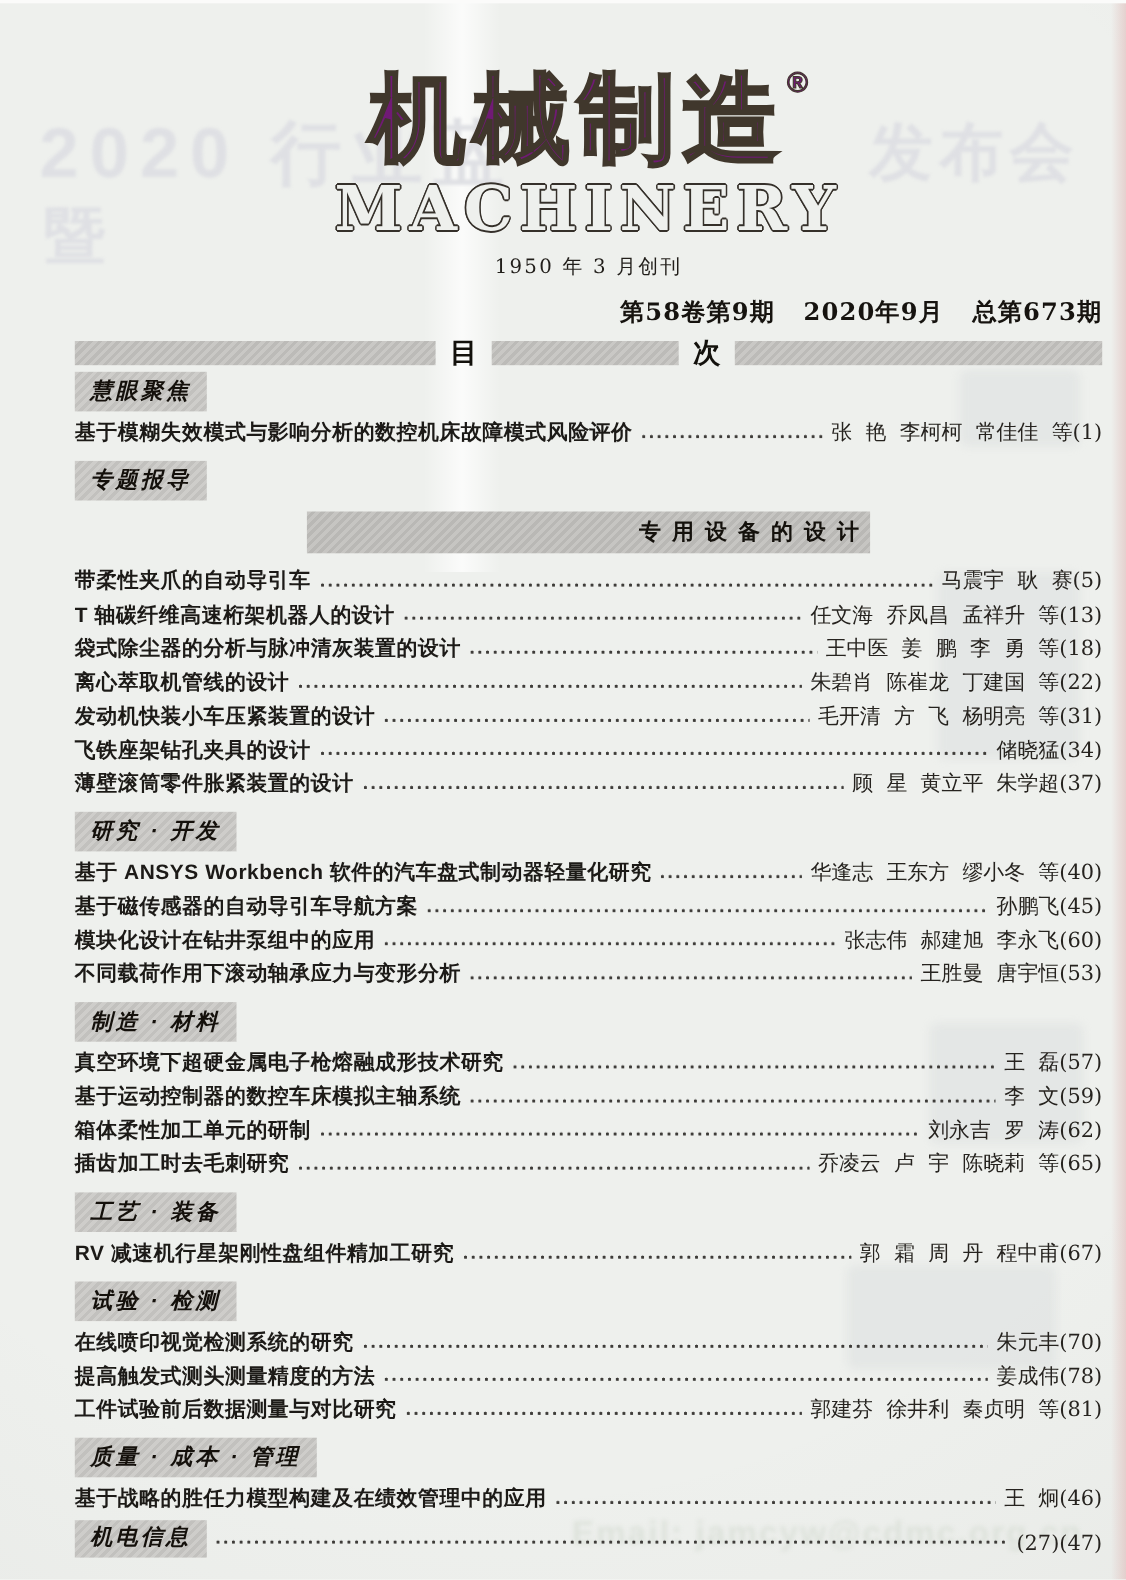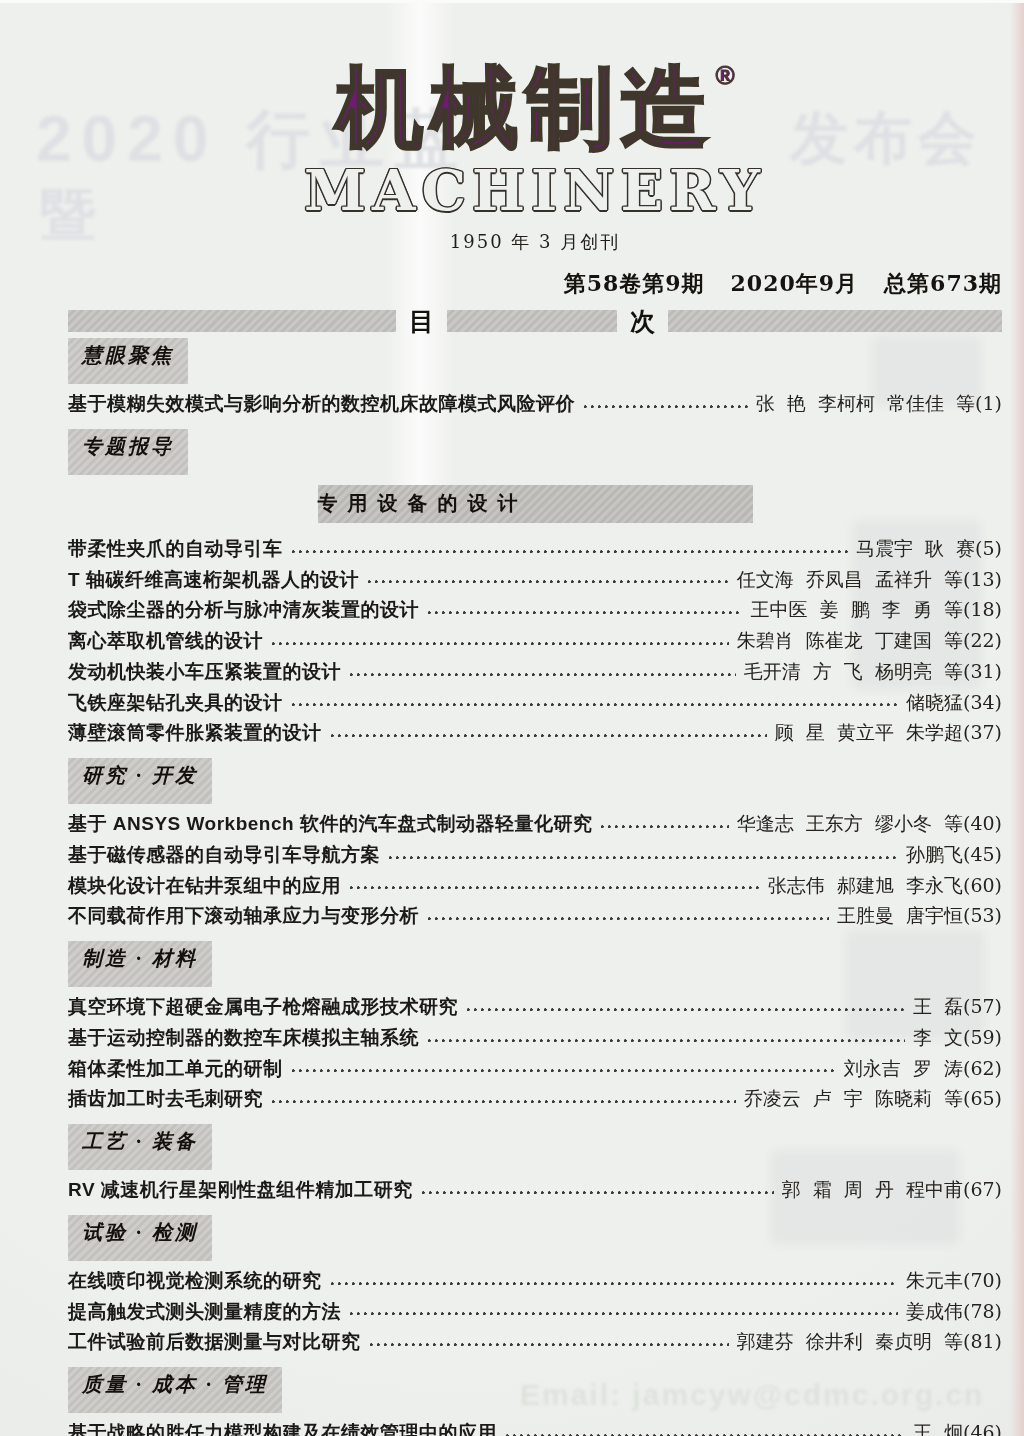--- a/index.html
+++ b/index.html
@@ -40,25 +40,25 @@
     font-size:22px; color:#16130f; letter-spacing:1px; white-space:pre; }
 
   
   .hatch { background:repeating-linear-gradient(135deg,#c9c8c5 0 3px,#bcbbb8 3px 6px); }
   .tocbar { display:flex; align-items:center; margin-top:11px; height:22px; }
   .tocseg { height:22px; }
   .seg1 { flex:0 0 328px; } .seg2 { flex:0 0 170px; } .seg3 { flex:1 1 auto; }
   .tocchar { font-weight:900; font-size:25px; color:#13110c; padding:0 13px; line-height:22px; }
 
   
-  .label { display:inline-block; margin:6px 0 8px; padding:4px 14px 15px;
-    font-family:Liberation Serif, serif; font-style:italic; font-weight:700; font-size:20px;
+  .label { display:inline-block; margin:6px 0 8px; padding:4px 14px 5px;
+    font-family:Liberation Sans, sans-serif; font-style:italic; font-weight:700; font-size:20px;
     letter-spacing:3px; color:#14100b;
     background:repeating-linear-gradient(135deg,#cecdca 0 3px,#c2c1be 3px 6px); }
-  .subheader { width:435px; margin:2px auto 14px; text-align:left; padding:5px 0 6px;
+  .subheader { width:512px; margin:2px auto 14px; text-align:right; padding:5px 0 6px;
     font-weight:700; font-size:20px; letter-spacing:10px; color:#14110c;
     background:repeating-linear-gradient(135deg,#c6c5c2 0 3px,#b9b8b5 3px 6px); }
 
   .row { display:flex; align-items:flex-end; font-size:19px; line-height:1.25; margin-bottom:7px; }
   .row .t { font-weight:700; color:#1c1a17; letter-spacing:.5px; white-space:nowrap; }
   .dots { flex:1 1 auto; min-width:26px; height:6px; margin:0 8px; align-self:center;
     transform:translateY(3px);
     background-image:radial-gradient(circle at 2.2px 2.8px, #3d3b38 1.35px, rgba(0,0,0,0) 1.6px);
     background-size:7px 6px; background-repeat:repeat-x; }
   .row .a { font-family:"DejaVu Serif", serif; color:#26231f; white-space:pre; }

